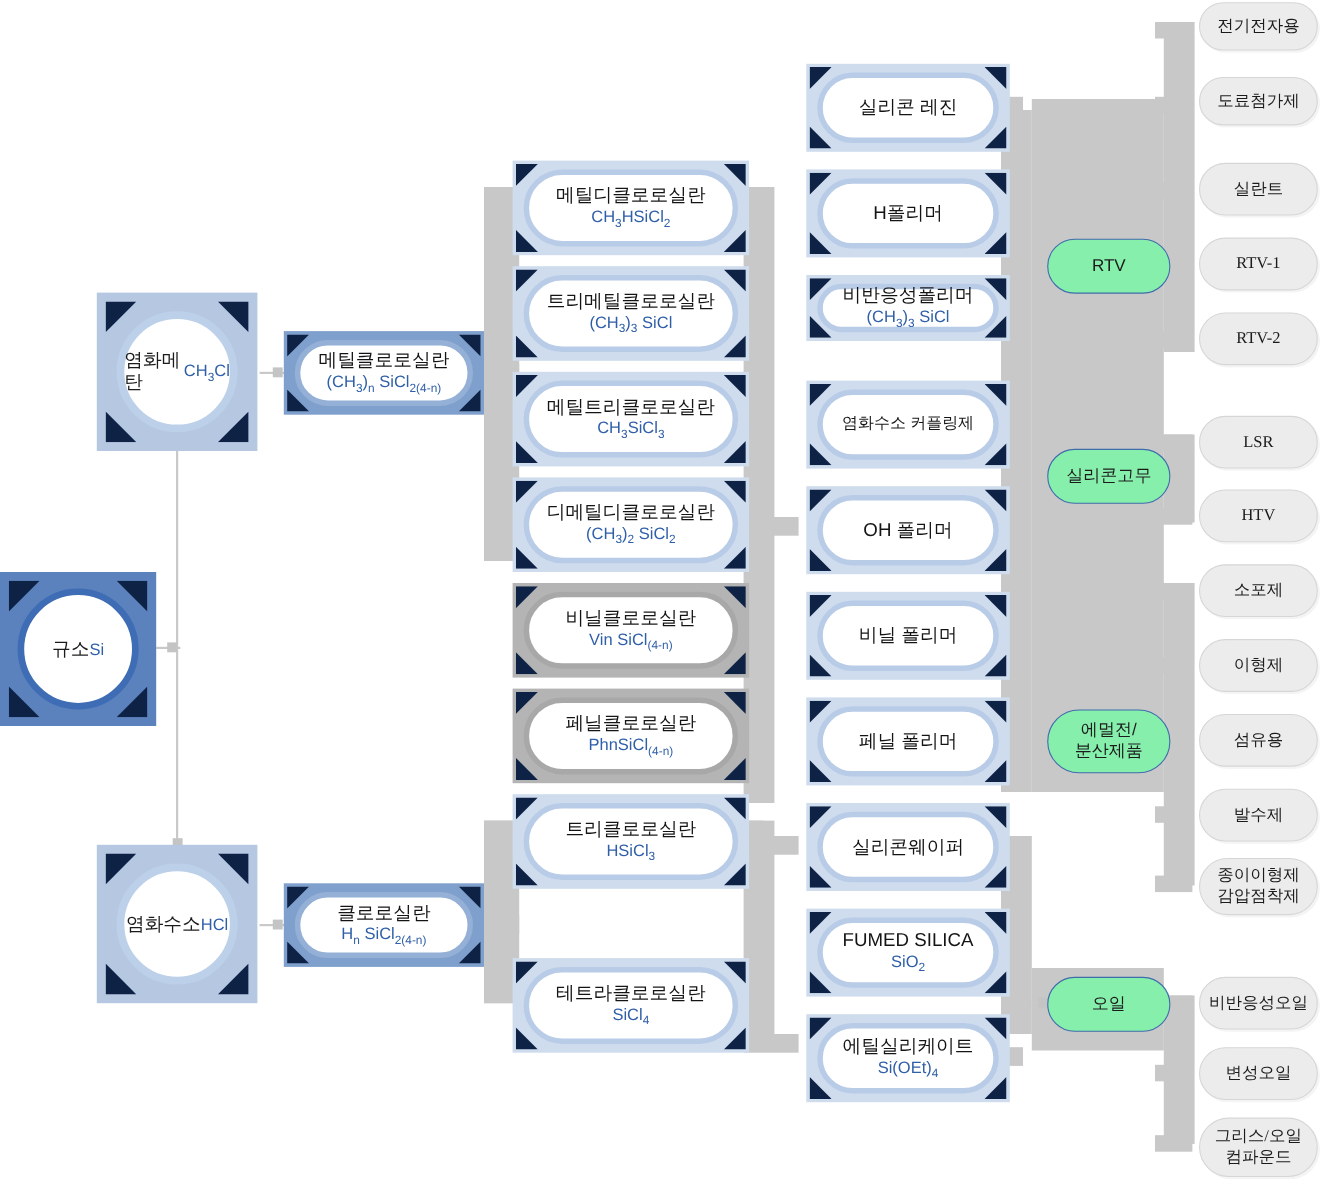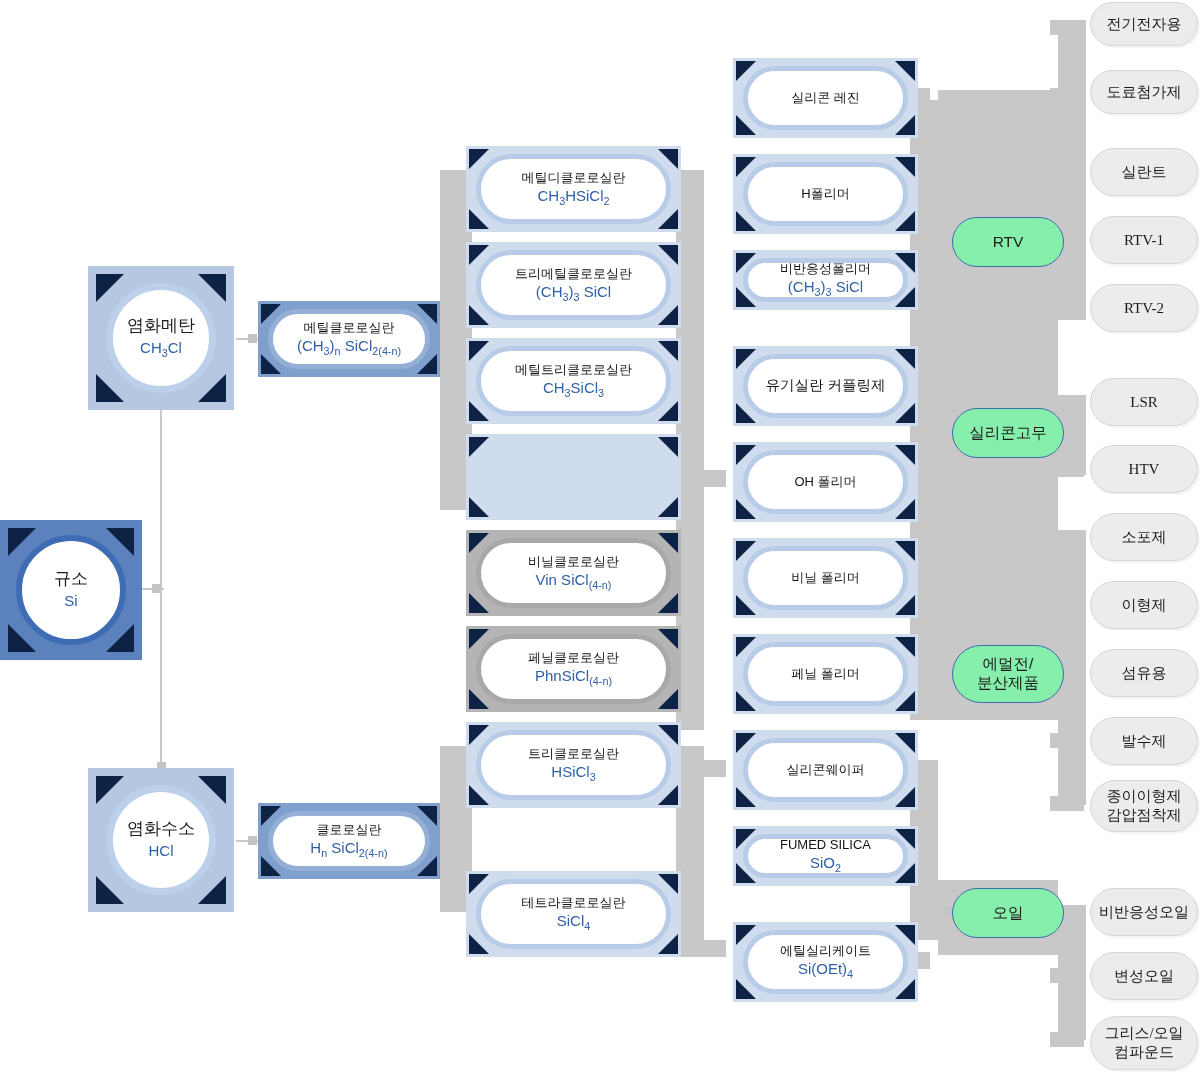--- a/index.html
+++ b/index.html
@@ -51,21 +51,21 @@
   .circ-wrap .cbl{position:absolute;bottom:8px;left:8px;width:28px;height:28px;overflow:hidden;}
   .circ-wrap .cbl::before{content:"";position:absolute;bottom:0;width:0;height:0;border-style:solid;border-width:28px 0 0 28px;border-color:transparent transparent transparent #0d2245;}
   .circ-wrap .cbr{position:absolute;bottom:8px;right:8px;width:28px;height:28px;overflow:hidden;}
   .circ-wrap .cbr::before{content:"";position:absolute;right:0;bottom:0;width:0;height:0;border-style:solid;border-width:0 0 28px 28px;border-color:transparent transparent #0d2245 transparent;}
 
   .circ{
     position:absolute;
     border-radius:50%;
     background:#ffffff;
     display:flex;
-    flex-direction:column;
+    flex-direction:row;
     align-items:center;
     justify-content:center;
     box-sizing:border-box;
   }
   .circ.light{border:7px solid #bdd0ea;}
   .circ.dark{border:6px solid #3e6db5;}
   .circ .t1{font-size:17px;color:#1b1b1b;line-height:1.15;}
   .circ .t2{font-size:15px;color:#2f5fa8;line-height:1.3;margin-top:2px;}
 
   
@@ -97,21 +97,21 @@
     border:5px solid #b9cce7;
     box-sizing:border-box;
     display:flex;
     flex-direction:column;
     align-items:center;
     justify-content:center;
     text-align:center;
   }
   .rbox.strong .pill{border-color:#94b0d6;}
   .rbox.gray .pill{border-color:#a8a8a8;}
-  .pill .t1{font-size:13px;color:#141414;line-height:1.2;white-space:nowrap;}
+  .pill .t1{font-size:17px;color:#141414;line-height:1.2;white-space:nowrap;}
   .pill .t2{font-size:15px;color:#2f5fa8;line-height:1.25;margin-top:1px;white-space:nowrap;}
   .pill .t1.sm{font-size:14.5px;}
   sub{font-size:0.72em;}
 
   
   .onode{
     position:absolute;
     background:#86efac;
     border:1.6px solid #3f6cab;
     border-radius:999px;
@@ -316,20 +316,24 @@
       <div class="t1">메틸트리클로로실란</div>
       <div class="t2">CH<sub>3</sub>SiCl<sub>3</sub></div>
     </div>
   </div>
   <div class="rbox" style="left:466px;top:434px;width:215px;height:86px;">
     <div class="plate"></div>
     <div class="cn tl"></div>
       <div class="cn tr"></div>
       <div class="cn bl"></div>
       <div class="cn br"></div>
+    <div class="pill">
+      <div class="t1">디메틸디클로로실란</div>
+      <div class="t2">(CH<sub>3</sub>)<sub>2</sub> SiCl<sub>2</sub></div>
+    </div>
   </div>
   <div class="rbox gray" style="left:466px;top:530px;width:215px;height:86px;">
     <div class="plate"></div>
     <div class="cn tl"></div>
       <div class="cn tr"></div>
       <div class="cn bl"></div>
       <div class="cn br"></div>
     <div class="pill">
       <div class="t1">비닐클로로실란</div>
       <div class="t2">Vin SiCl<sub>(4-n)</sub></div>
@@ -400,21 +404,21 @@
       <div class="t2">(CH<sub>3</sub>)<sub>3</sub> SiCl</div>
     </div>
   </div>
   <div class="rbox" style="left:733px;top:346px;width:185px;height:80px;">
     <div class="plate"></div>
     <div class="cn tl"></div>
       <div class="cn tr"></div>
       <div class="cn bl"></div>
       <div class="cn br"></div>
     <div class="pill">
-      <div class="t1 sm">유기실란 커플링제</div>
+      <div class="t1 sm">염화수소 커플링제</div>
     </div>
   </div>
   <div class="rbox" style="left:733px;top:442px;width:185px;height:80px;">
     <div class="plate"></div>
     <div class="cn tl"></div>
       <div class="cn tr"></div>
       <div class="cn bl"></div>
       <div class="cn br"></div>
     <div class="pill">
       <div class="t1">OH 폴리머</div>
@@ -443,21 +447,21 @@
   <div class="rbox" style="left:733px;top:730px;width:185px;height:80px;">
     <div class="plate"></div>
     <div class="cn tl"></div>
       <div class="cn tr"></div>
       <div class="cn bl"></div>
       <div class="cn br"></div>
     <div class="pill">
       <div class="t1">실리콘웨이퍼</div>
     </div>
   </div>
-  <div class="rbox" style="left:733px;top:826px;width:185px;height:60px;">
+  <div class="rbox" style="left:733px;top:826px;width:185px;height:80px;">
     <div class="plate"></div>
     <div class="cn tl"></div>
       <div class="cn tr"></div>
       <div class="cn bl"></div>
       <div class="cn br"></div>
     <div class="pill">
       <div class="t1">FUMED SILICA</div>
       <div class="t2">SiO<sub>2</sub></div>
     </div>
   </div>

